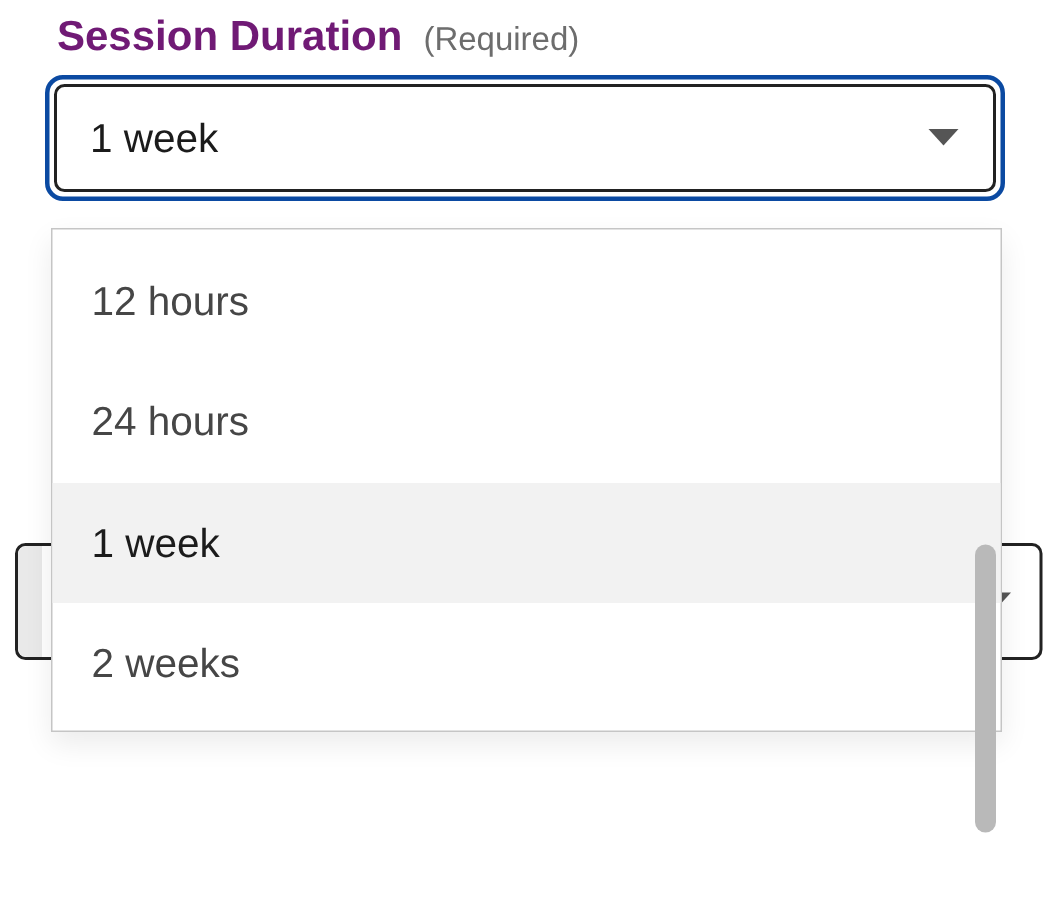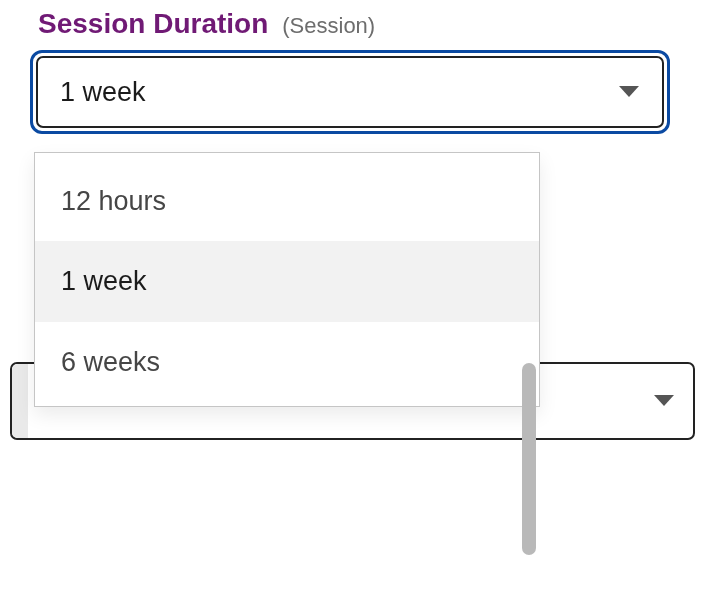--- a/index.html
+++ b/index.html
@@ -60,21 +60,21 @@
       display: inline-flex;
     }
     .chevron-down svg {
       width: 22px;
       height: 14px;
       fill: #555;
     }
     .dropdown-panel {
       position: relative;
       margin-top: 18px;
-      width: 506px;
+      width: 634px;
       margin-left: 4px;
       border: 1px solid #c5c5c5;
       background: #fff;
       box-shadow: 0 8px 18px rgba(0,0,0,0.08);
     }
     .dropdown-options {
       padding: 8px 0 4px 0;
     }
     .dropdown-option {
       font-size: 27px;
@@ -129,21 +129,21 @@
       border-bottom-left-radius: 6px;
     }
     .z-select { position: relative; z-index: 2; }
     .z-panel { position: relative; z-index: 3; }
   </style>
 </head>
 <body>
 
 <div class="field-label-row">
   <span class="field-label">Session Duration</span>
-  <span class="required-hint">(Session)</span>
+  <span class="required-hint">(Required)</span>
 </div>
 
 <div class="underlay-field">
   <div class="underlay-field-left"></div>
   <span class="chevron-down">
     <svg viewBox="0 0 22 14">
         <path d="M1 1 L11 12 L21 1 Z"></path>
       </svg>
   </span>
 </div>
@@ -157,19 +157,20 @@
             <path d="M1 1 L11 12 L21 1 Z"></path>
           </svg>
       </span>
     </div>
   </div>
 </div>
 
 <div class="dropdown-panel z-panel">
   <div class="dropdown-options">
     <div class="dropdown-option">12 hours</div>
+    <div class="dropdown-option">24 hours</div>
     <div class="dropdown-option selected">1 week</div>
-    <div class="dropdown-option">6 weeks</div>
+    <div class="dropdown-option">2 weeks</div>
   </div>
   <div class="scrollbar-track">
     <div class="scrollbar-thumb"></div>
   </div>
 </div>
 
 </body></html>

